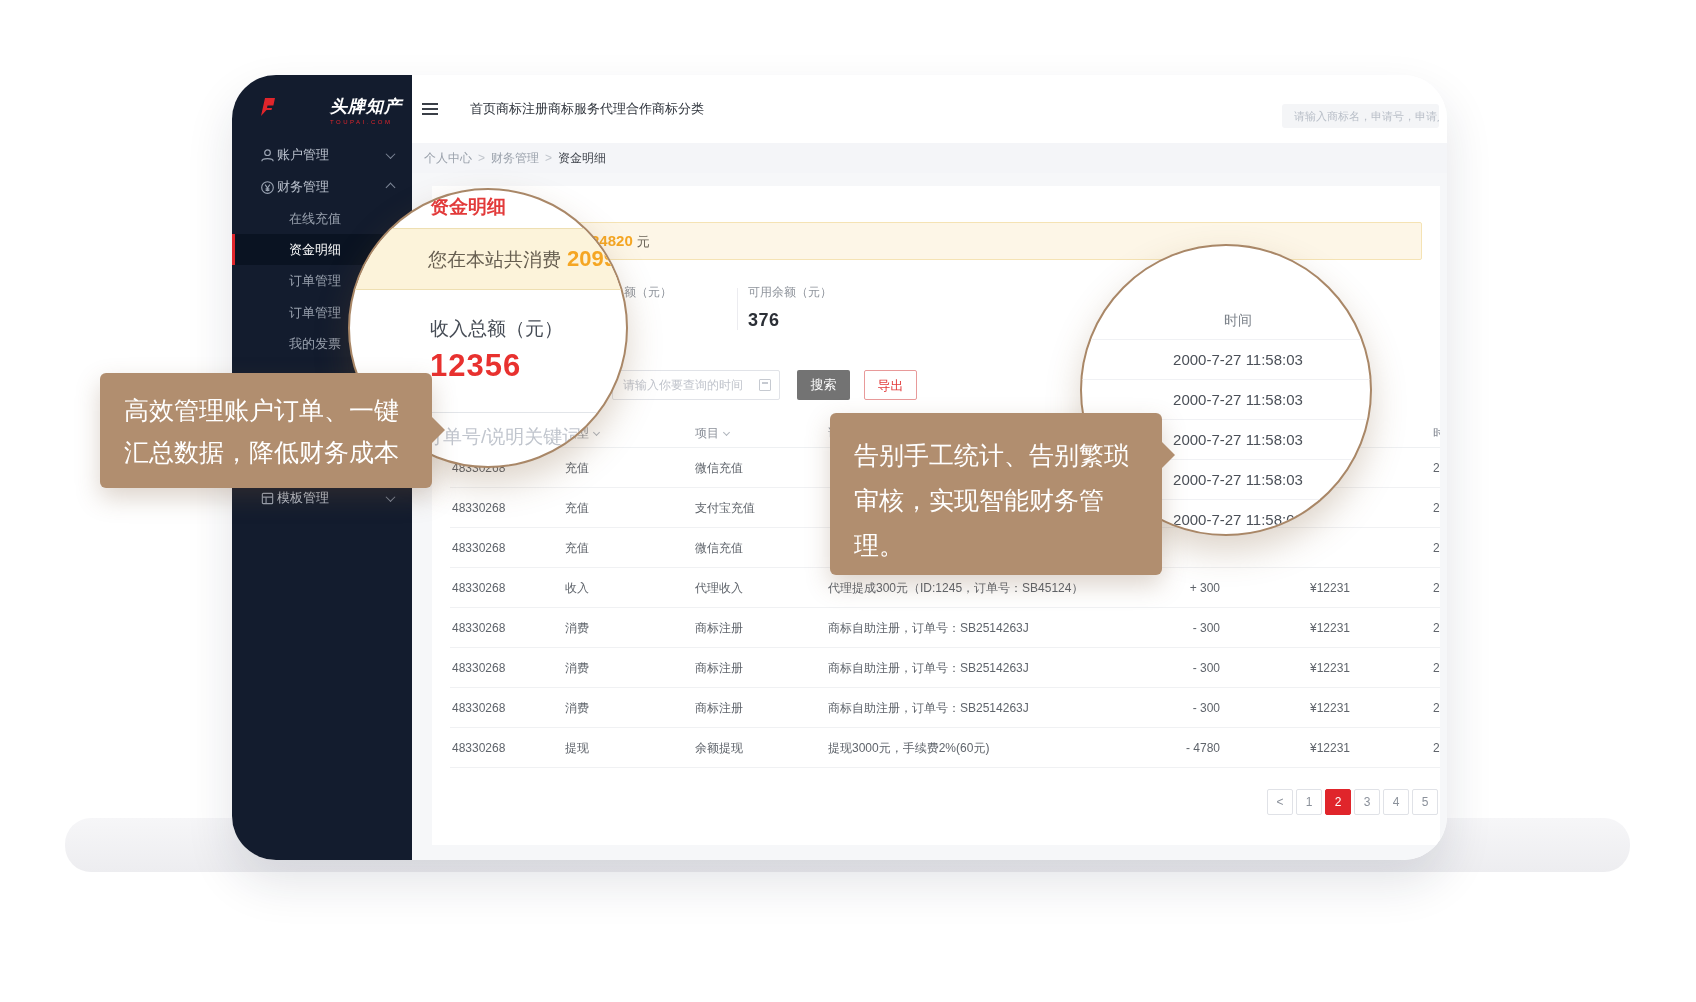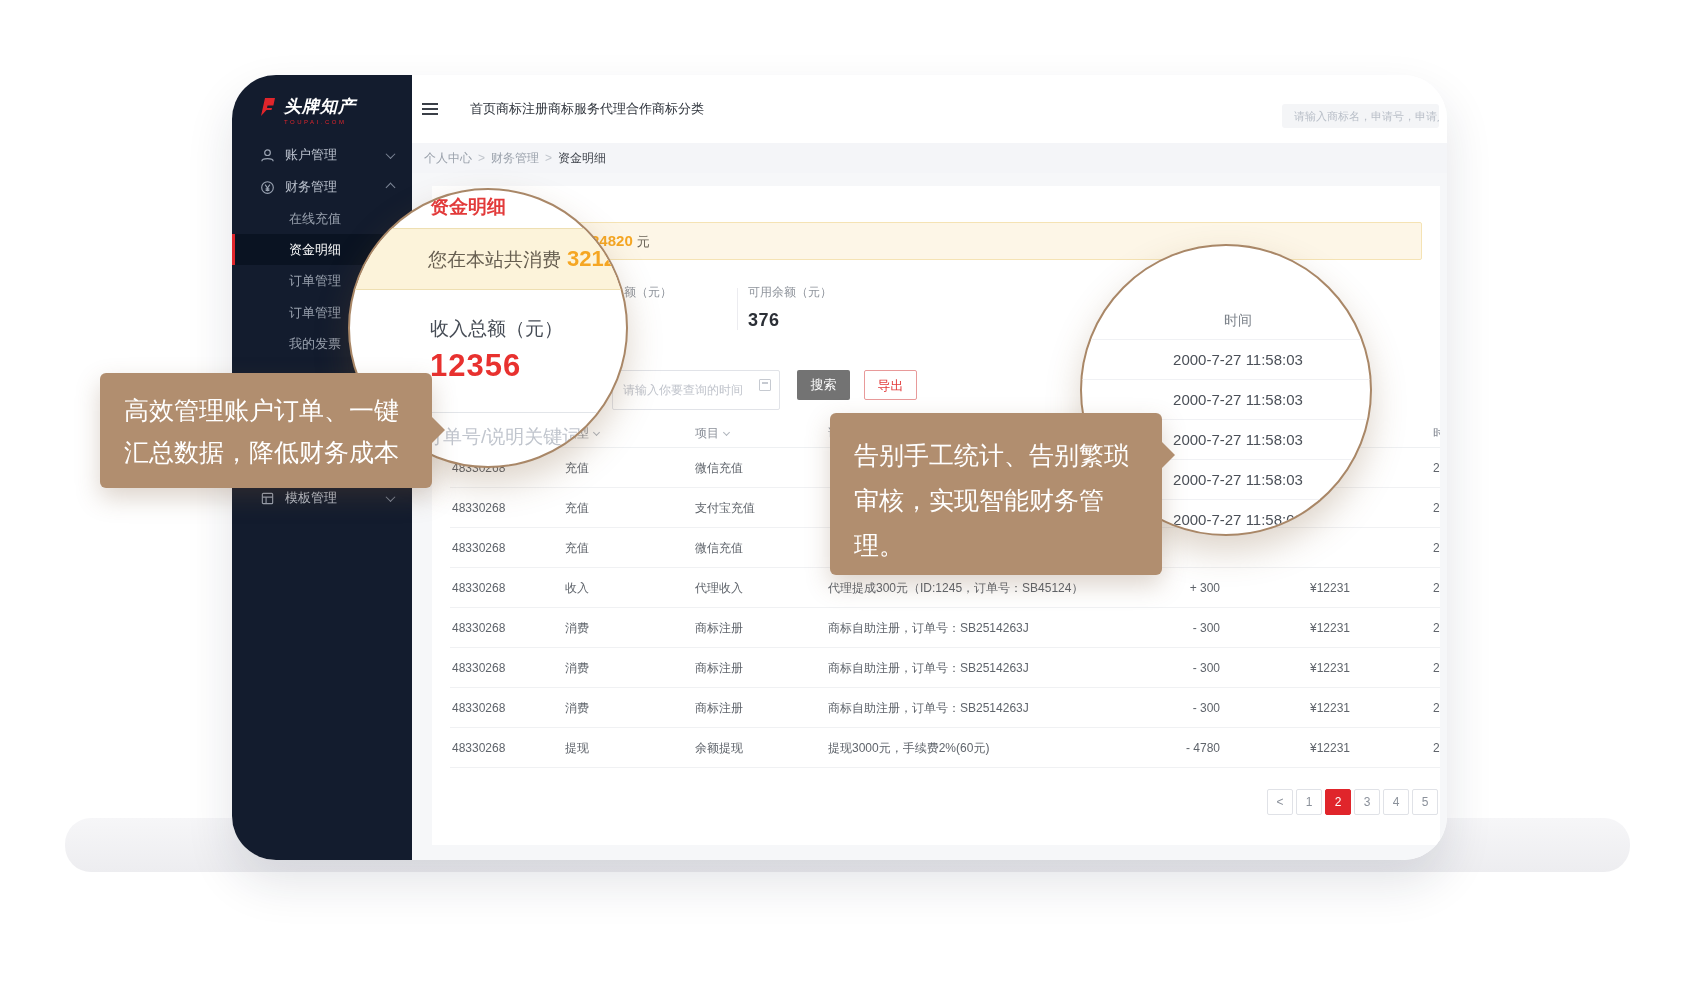--- a/index.html
+++ b/index.html
@@ -5,26 +5,26 @@
   * { margin:0; padding:0; box-sizing:border-box; }
   html,body { width:1696px; height:1002px; background:#ffffff; font-family:"Liberation Sans", sans-serif; overflow:hidden; }
   .stage { position:relative; width:1696px; height:1002px; }
 
   
   .base { position:absolute; left:65px; top:818px; width:1565px; height:54px; border-radius:26px; background:linear-gradient(#f6f6f8,#ededf0); }
   .screen { position:absolute; left:232px; top:75px; width:1215px; height:785px; border-radius:44px; background:#fff; overflow:hidden; box-shadow:0 22px 48px rgba(25,32,60,.12); }
 
   
   .sidebar { position:absolute; left:0; top:0; width:180px; height:100%; background:#131c2e; }
-  .logo { position:absolute; left:26px; top:22px; display:flex; align-items:flex-start; }
+  .logo { position:absolute; left:26px; top:22px; display:flex; align-items:flex-start;gap:46px; }
   .logo-name { color:#fff; font-size:17px; font-weight:bold; font-style:italic; letter-spacing:1px; line-height:20px; }
   .logo-sub { font-size:6px; color:#e0252b; letter-spacing:2.5px; margin-top:2px; }
   .logo-badge { width:20px; height:20px; margin-right:6px; }
   .side-item { position:absolute; left:0; width:180px; height:30px; display:flex; align-items:center; padding:0 18px 0 28px; color:#bac1cd; font-size:13px; }
-  .side-item .lbl { margin-left:10px; }
+  .side-item .lbl { margin-left:2px; }
   .chev { width:7px; height:7px; border-right:1.5px solid #7d8697; border-bottom:1.5px solid #7d8697; margin-left:auto; }
   .chev.down { transform:rotate(45deg) translate(-1px,-1px); }
   .chev.up { transform:rotate(-135deg); }
   .sub-item { position:absolute; left:0; width:180px; height:31px; line-height:31px; padding-left:57px; color:#98a0ad; font-size:13px; }
   .sub-item.active { background:#0a1322; color:#ffffff; }
   .sub-item.active .bar { position:absolute; left:0; top:0; width:3px; height:31px; background:#e0252b; }
   .sicon { width:15px; height:15px; flex:0 0 15px; color:#9aa3b2; }
 
   
   .topbar { position:absolute; left:180px; top:0; right:0; height:68px; background:#fff; }
@@ -47,21 +47,21 @@
   .ptitle-line { position:absolute; left:20px; top:30px; width:50px; height:2px; background:#e23a3a; }
   .banner { position:absolute; left:18px; right:18px; top:36px; height:38px; background:#fdf6e7; border:1px solid #f5e3b4; border-radius:2px; line-height:36px; padding-left:20px; font-size:13px; color:#6a6357; }
   .banner .amt { color:#f5a623; font-weight:bold; font-size:15px; margin:0 4px; }
 
   .stat { position:absolute; top:98px; }
   .stat .sl { font-size:12px; color:#8f949c; }
   .stat .sv { margin-top:9px; font-size:18px; font-weight:bold; color:#2b2f36; letter-spacing:.5px; }
   .stat .sv.red { color:#e23a3a; }
   .vdiv { position:absolute; top:102px; width:1px; height:42px; background:#ececf0; }
 
-  .fin { position:absolute; top:184px; height:40px; border:1px solid #e1e3e8; border-radius:2px; background:#fff; font-size:12px; color:#5f646b; padding-left:10px; font-family:"Liberation Sans",sans-serif; }
+  .fin { position:absolute; top:184px; height:30px; border:1px solid #e1e3e8; border-radius:2px; background:#fff; font-size:12px; color:#5f646b; padding-left:10px; font-family:"Liberation Sans",sans-serif; }
   .fin::placeholder { color:#c0c4cc; }
   .cal { position:absolute; top:193px; width:12px; height:12px; border:1px solid #c6cad1; border-radius:1px; }
   .cal:before { content:""; position:absolute; left:2px; right:2px; top:2px; height:2px; background:#c6cad1; }
   .btn { position:absolute; top:184px; height:30px; width:53px; font-size:13px; border-radius:2px; text-align:center; line-height:30px; cursor:pointer; }
   .btn.red { background:#737373; color:#fff; }
   .btn.ghost { background:#fff; color:#e23a3a; border:1px solid #e89a9a; }
 
   .thead { position:absolute; left:0; right:0; top:232px; height:30px; border-bottom:1px solid #eef0f2; font-size:12px; color:#8b9099; }
   .cell { position:absolute; top:0; line-height:30px; white-space:nowrap; }
   .c1{left:20px;width:100px;} .c2{left:133px;width:90px;} .c3{left:263px;width:115px;} .c4{left:396px;width:292px;}
@@ -292,21 +292,21 @@
         <div class="pg">3</div>
         <div class="pg">4</div>
         <div class="pg">5</div>
       </div>
     </div>
   </div>
 
   <div class="mag magL">
     <div class="mtitle">资金明细</div>
     <div class="mbanner">
-      <span>您在本站共消费</span><span class="amt">32124</span>
+      <span>您在本站共消费</span><span class="amt">20999</span>
     </div>
     <div class="mstat-l">收入总额（元）</div>
     <div class="mstat-v">12356</div>
     <div class="mline"></div>
     <div class="mph">订单号/说明关键词</div>
   </div>
 
   <div class="mag magR">
     <div class="mthead">时间</div>
     <div class="mtrow" style="top:93px;">2000-7-27  11:58:03</div>

